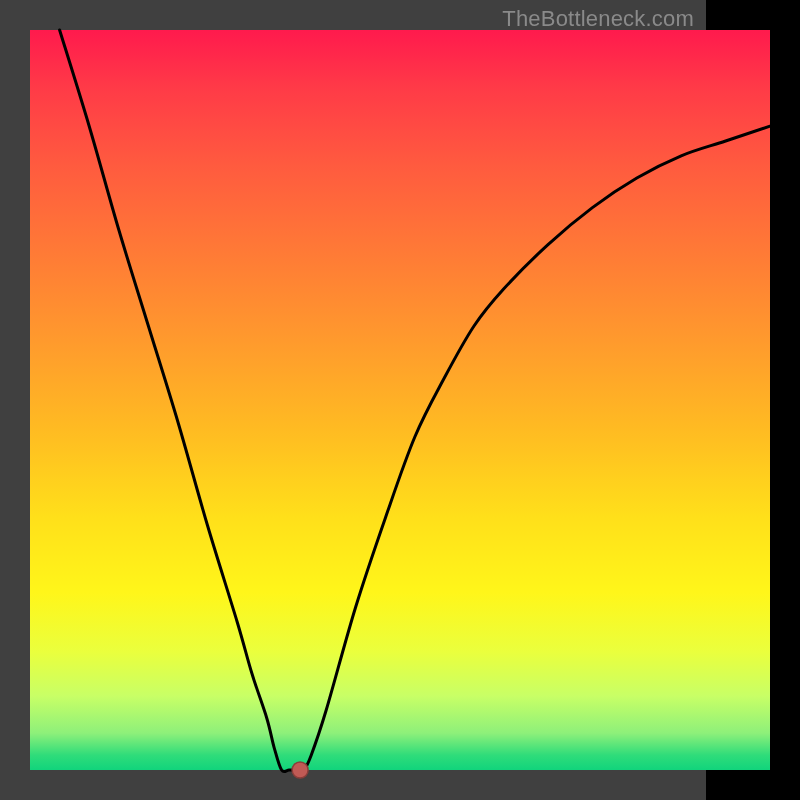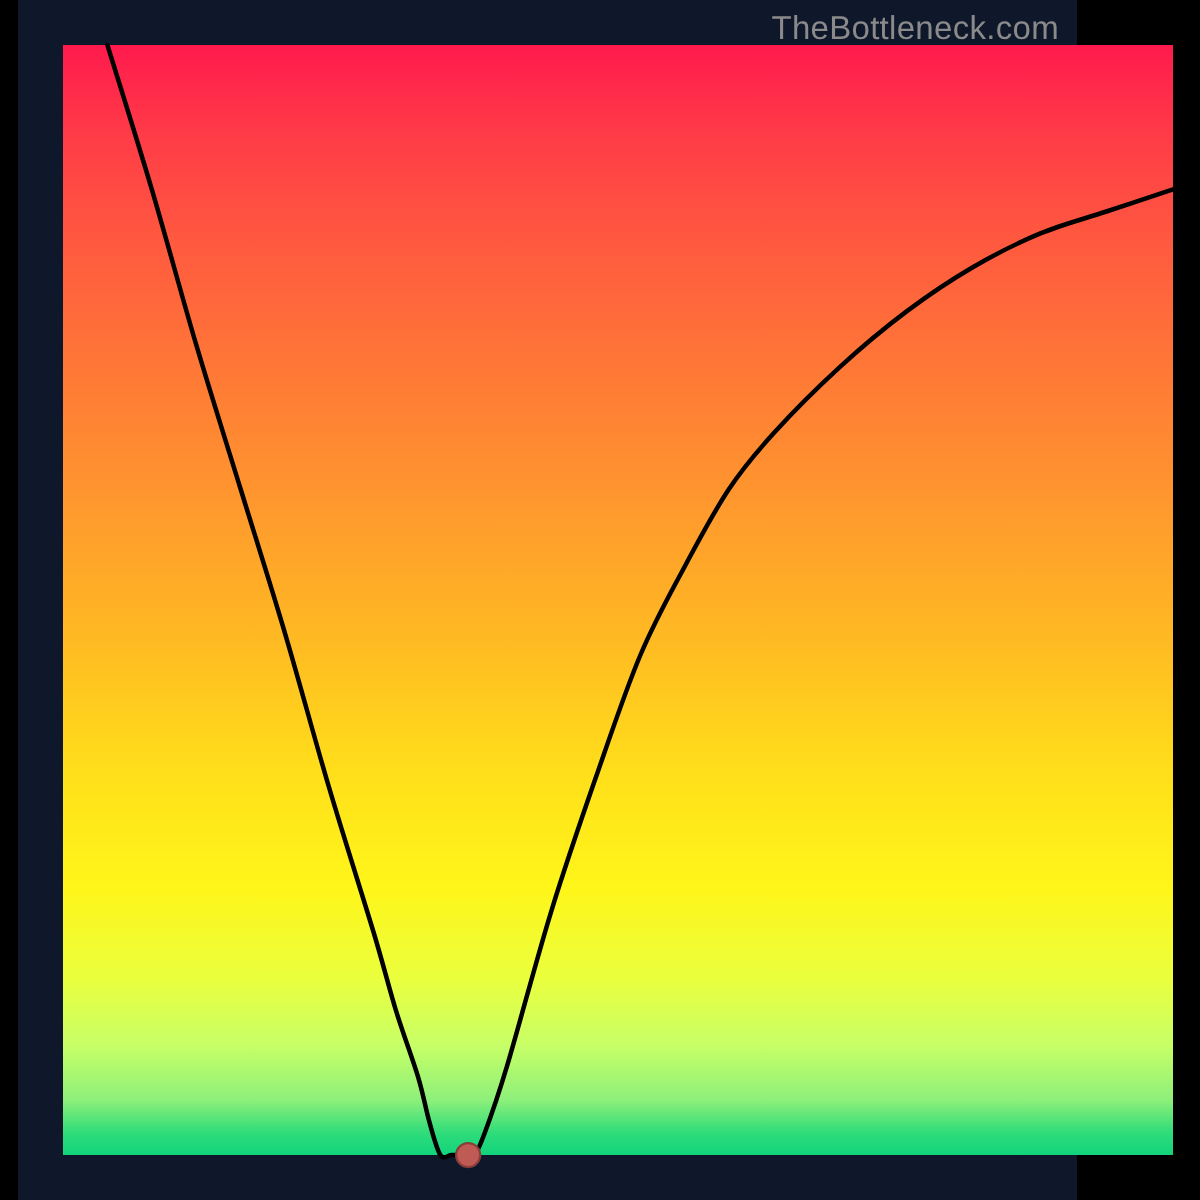--- a/index.html
+++ b/index.html
@@ -6,25 +6,25 @@
     margin: 0;
     padding: 0;
     width: 800px;
     height: 800px;
     background: #000;
     overflow: hidden;
     font-family: Arial, Helvetica, sans-serif;
   }
   .frame {
     position: absolute;
-    left: 12px;
+    left: 0;
     top: 0;
     width: 706px;
     height: 800px;
-    background: #0f172a;
+    background: #404040;
   }
   .plot-area {
     position: absolute;
     left: 30px;
     top: 30px;
     width: 740px;
     height: 740px;
     
     background: linear-gradient(to bottom,
       #ff1a4d 0%,

